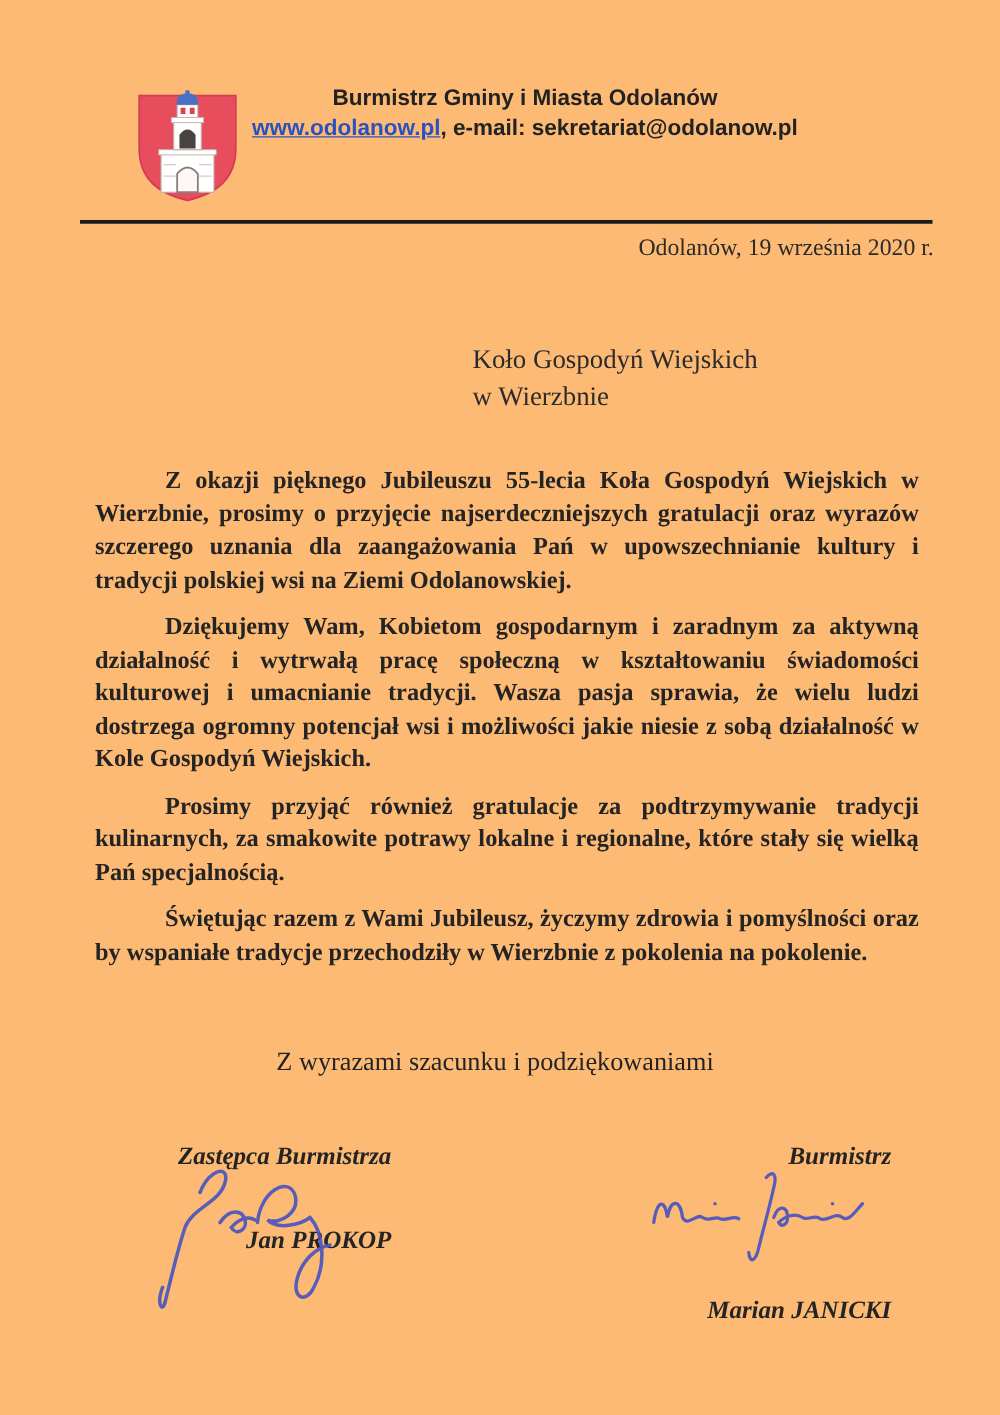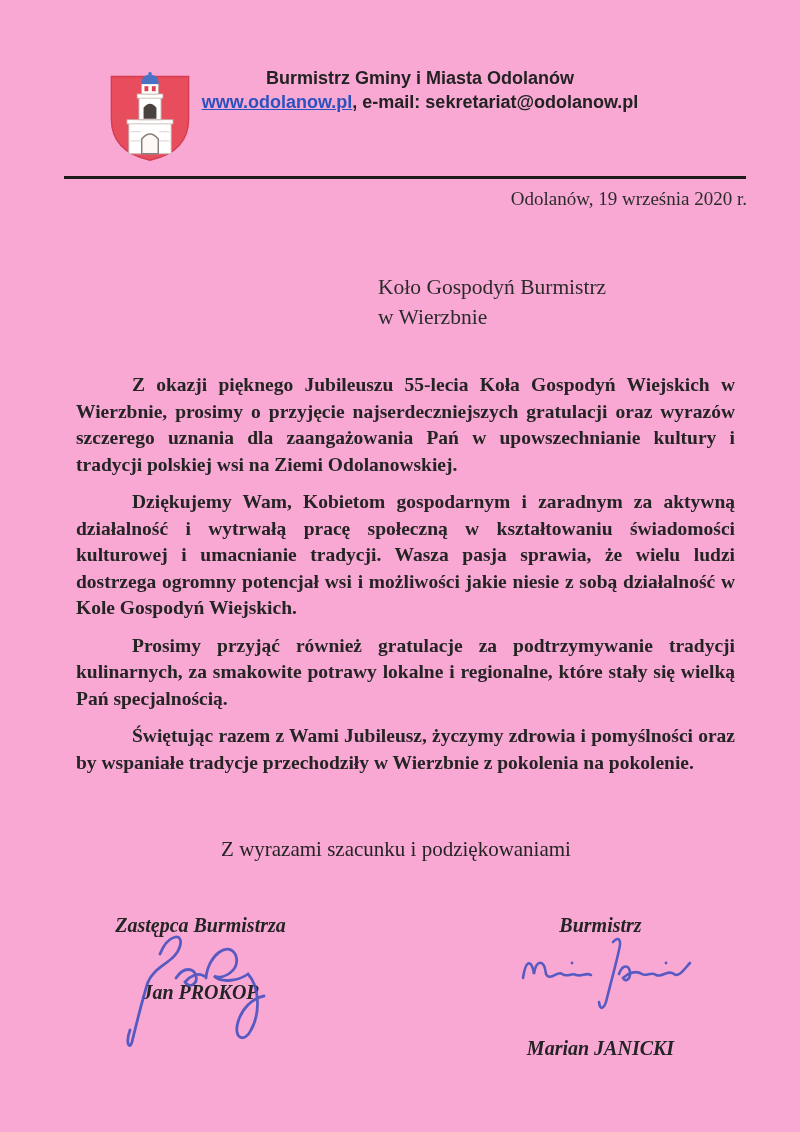--- a/index.html
+++ b/index.html
@@ -2,21 +2,21 @@
 <html lang="pl"><head>
 <meta charset="utf-8">
 <style>
   * { margin: 0; padding: 0; box-sizing: border-box; }
   html, body { background: #e9e9e9; }
   .page {
     position: relative;
     width: 800px;
     height: 1132px;
     margin: 0 auto;
-    background: #f9a8d4;
+    background: #fdba74;
     overflow: hidden;
     font-family: "Liberation Serif", serif;
     color: #1c1c1c;
   }
   
   .crest {
     position: absolute;
     left: 104px; top: 68px;
     width: 92px; height: 98px;
   }
@@ -78,21 +78,21 @@
     width: 660px;
     text-align: center;
     font-size: 21px;
     color: #242424;
     margin-top: 20px;
   }
   
   .sig-title, .sig-name {
     position: absolute;
     width: 225px;
-    text-align: center;
+    text-align: right;
     font-size: 20px;
     font-weight: bold;
     font-style: italic;
     color: #242424;
   }
   .sig-title-left  { left: 88px;  top: 914px; }
   .sig-name-left   { left: 88px;  top: 981px; }
   .sig-title-right { left: 488px; top: 914px; }
   .sig-name-right  { left: 488px; top: 1013px; margin-top: 24px; }
   .sig-ink { position: absolute; pointer-events: none; }
@@ -126,21 +126,21 @@
   <div class="header-text">
     <div>Burmistrz Gminy i Miasta Odolanów</div>
     <div><span class="site-link">www.odolanow.pl</span><span>, e-mail: sekretariat@odolanow.pl</span></div>
   </div>
 
   <div class="rule"></div>
 
   <div class="date-line">Odolanów, 19 września 2020 r.</div>
 
   <div class="recipient">
-    <div>Koło Gospodyń Burmistrz</div>
+    <div>Koło Gospodyń Wiejskich</div>
     <div>w Wierzbnie</div>
   </div>
 
   <div class="letter-body">
     <p>Z okazji pięknego Jubileuszu 55-lecia Koła Gospodyń Wiejskich w Wierzbnie, prosimy o przyjęcie najserdeczniejszych gratulacji oraz wyrazów szczerego uznania dla zaangażowania Pań w upowszechnianie kultury i tradycji polskiej wsi na Ziemi Odolanowskiej.</p>
     <p>Dziękujemy Wam, Kobietom gospodarnym i zaradnym za aktywną działalność i wytrwałą pracę społeczną w kształtowaniu świadomości kulturowej i umacnianie tradycji. Wasza pasja sprawia, że wielu ludzi dostrzega ogromny potencjał wsi i możliwości jakie niesie z sobą działalność w Kole Gospodyń Wiejskich.</p>
     <p>Prosimy przyjąć również gratulacje za podtrzymywanie tradycji kulinarnych, za smakowite potrawy lokalne i regionalne, które stały się wielką Pań specjalnością.</p>
     <p>Świętując razem z Wami Jubileusz, życzymy zdrowia i pomyślności oraz by wspaniałe tradycje przechodziły w Wierzbnie z pokolenia na pokolenie.</p>
   </div>
 

